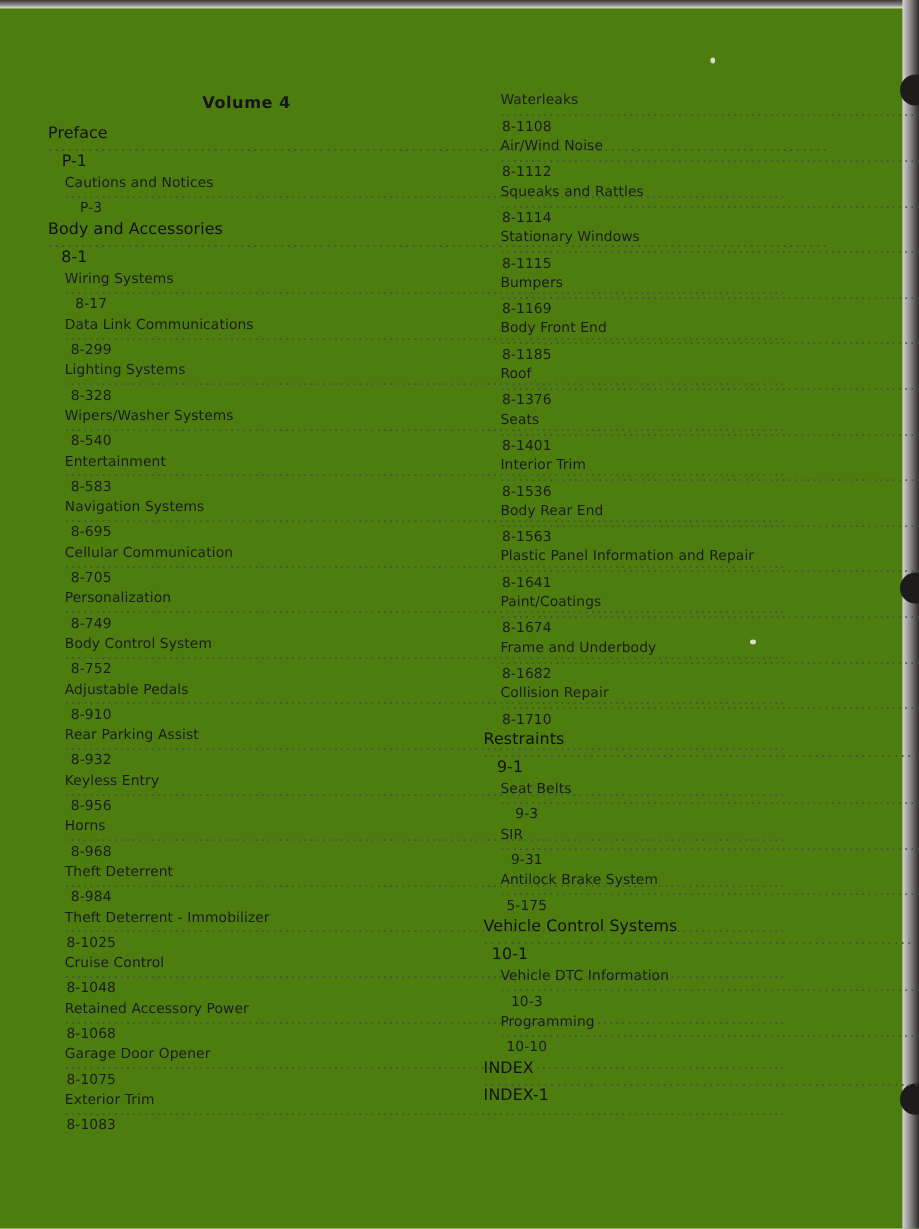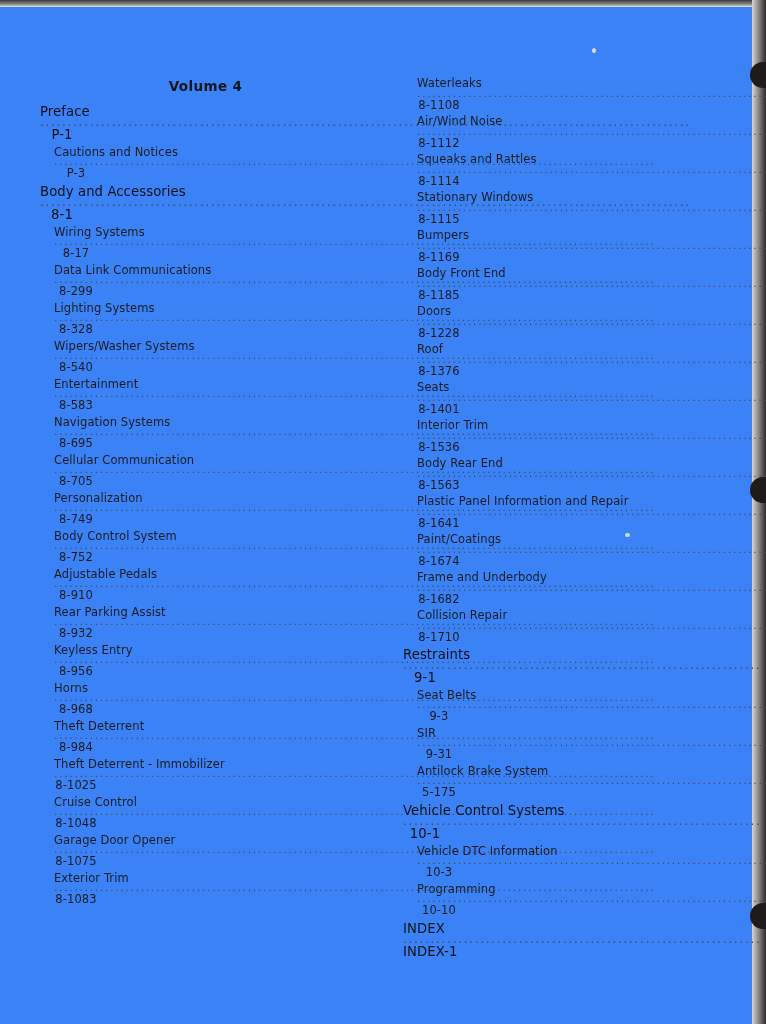--- a/index.html
+++ b/index.html
@@ -14,21 +14,21 @@
     font-family: "DejaVu Sans", sans-serif;
     overflow: hidden;
   }
 
   
   .page {
     position: absolute;
     left: 0; top: 0;
     width: 766px;
     height: 1024px;
-    background: #3b82f6;
+    background: #4d7c0f;
   }
 
   
   .scan-edge {
     position: absolute;
     right: 0;
     top: 0;
     width: 14px;
     height: 1024px;
     background: linear-gradient(to right, #d8d6d2 0%, #8e8c88 45%, #2b2a28 100%);
@@ -257,20 +257,25 @@
             <span class="entry-label">Theft Deterrent - Immobilizer</span>
             <span class="leader"></span>
             <span class="entry-page">8-1025</span>
           </li>
           <li class="toc-row sub">
             <span class="entry-label">Cruise Control</span>
             <span class="leader"></span>
             <span class="entry-page">8-1048</span>
           </li>
           <li class="toc-row sub">
+            <span class="entry-label">Retained Accessory Power</span>
+            <span class="leader"></span>
+            <span class="entry-page">8-1068</span>
+          </li>
+          <li class="toc-row sub">
             <span class="entry-label">Garage Door Opener</span>
             <span class="leader"></span>
             <span class="entry-page">8-1075</span>
           </li>
           <li class="toc-row sub">
             <span class="entry-label">Exterior Trim</span>
             <span class="leader"></span>
             <span class="entry-page">8-1083</span>
           </li>
         </ul>
@@ -302,25 +307,20 @@
             <span class="entry-label">Bumpers</span>
             <span class="leader"></span>
             <span class="entry-page">8-1169</span>
           </li>
           <li class="toc-row sub">
             <span class="entry-label">Body Front End</span>
             <span class="leader"></span>
             <span class="entry-page">8-1185</span>
           </li>
           <li class="toc-row sub">
-            <span class="entry-label">Doors</span>
-            <span class="leader"></span>
-            <span class="entry-page">8-1228</span>
-          </li>
-          <li class="toc-row sub">
             <span class="entry-label">Roof</span>
             <span class="leader"></span>
             <span class="entry-page">8-1376</span>
           </li>
           <li class="toc-row sub">
             <span class="entry-label">Seats</span>
             <span class="leader"></span>
             <span class="entry-page">8-1401</span>
           </li>
           <li class="toc-row sub">

